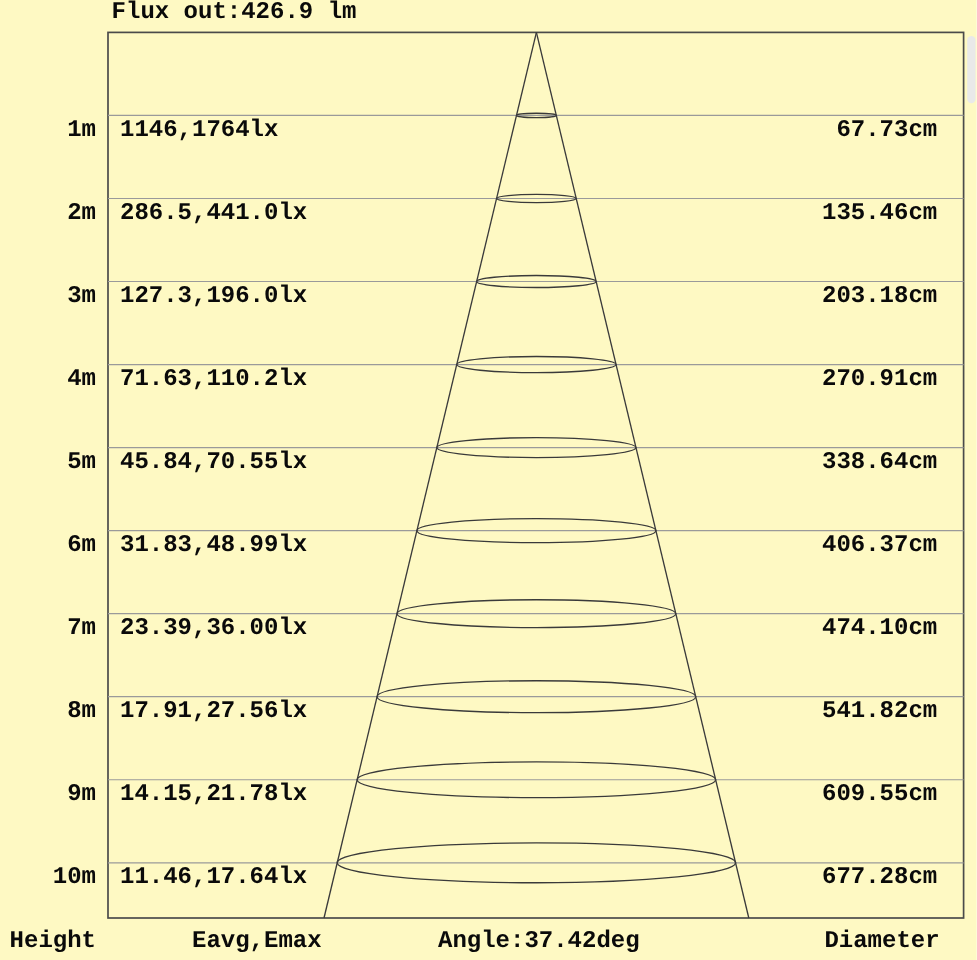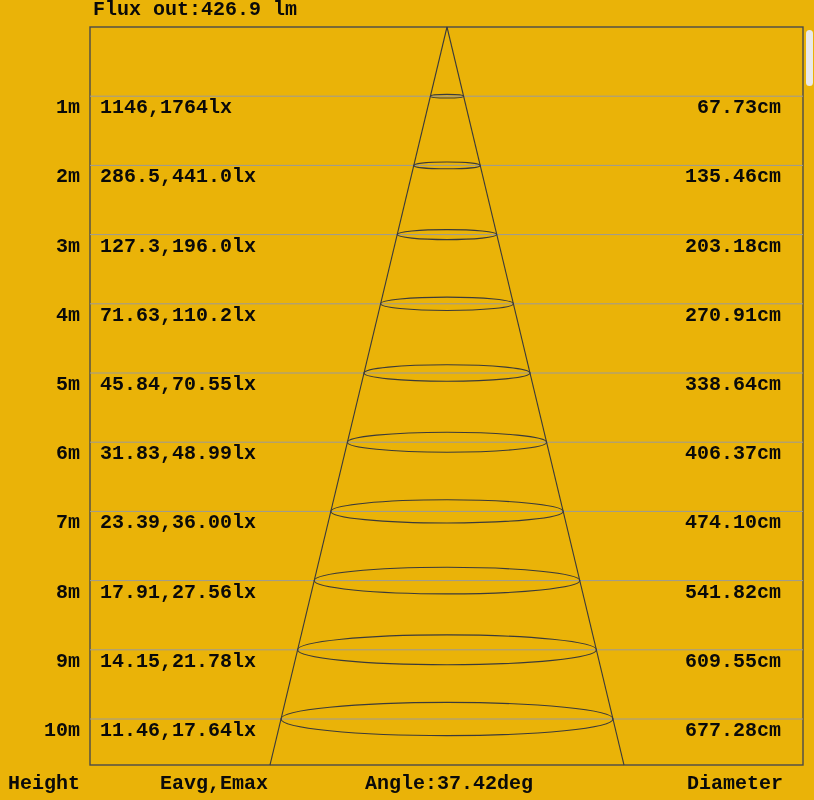--- a/index.html
+++ b/index.html
@@ -3,21 +3,21 @@
 <meta charset="utf-8">
 <style>
   html, body {
     margin: 0; padding: 0;
     background: #ffffff;
     font-family: "Liberation Mono", "DejaVu Sans Mono", monospace;
   }
   #stage {
     position: relative;
     width: 814px; height: 800px;
-    background: #eab308;
+    background: #fef9c3;
     overflow: hidden;
   }
   svg { position: absolute; left: 0; top: 0; }
   svg text {
     font-family: "Liberation Mono", "DejaVu Sans Mono", monospace;
     font-size: 20px;
     font-weight: bold;
     fill: #0a0a0a;
     white-space: pre;
   }

